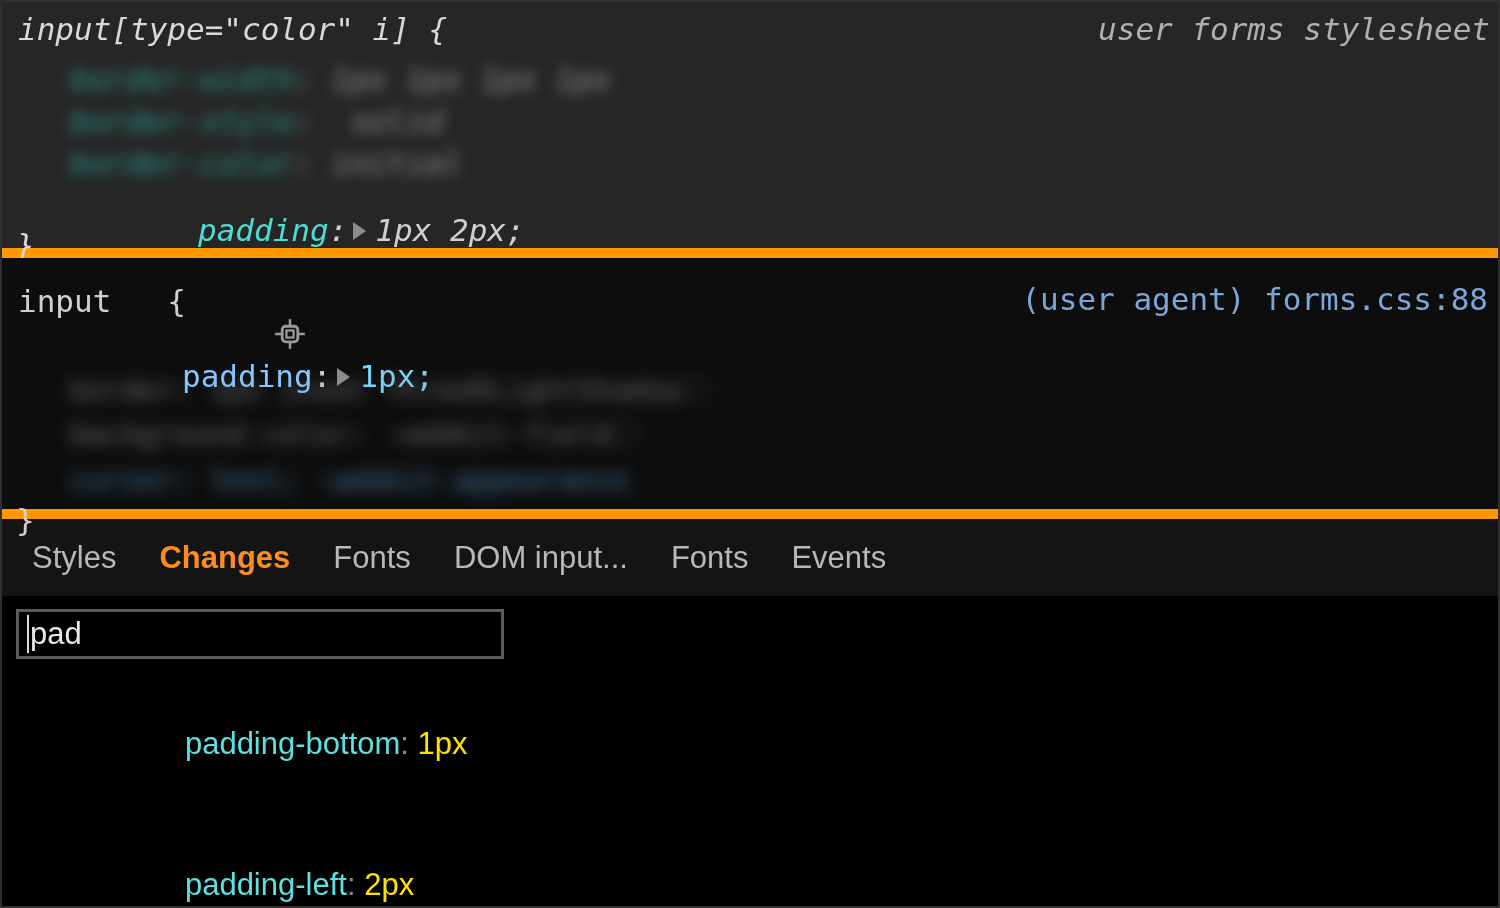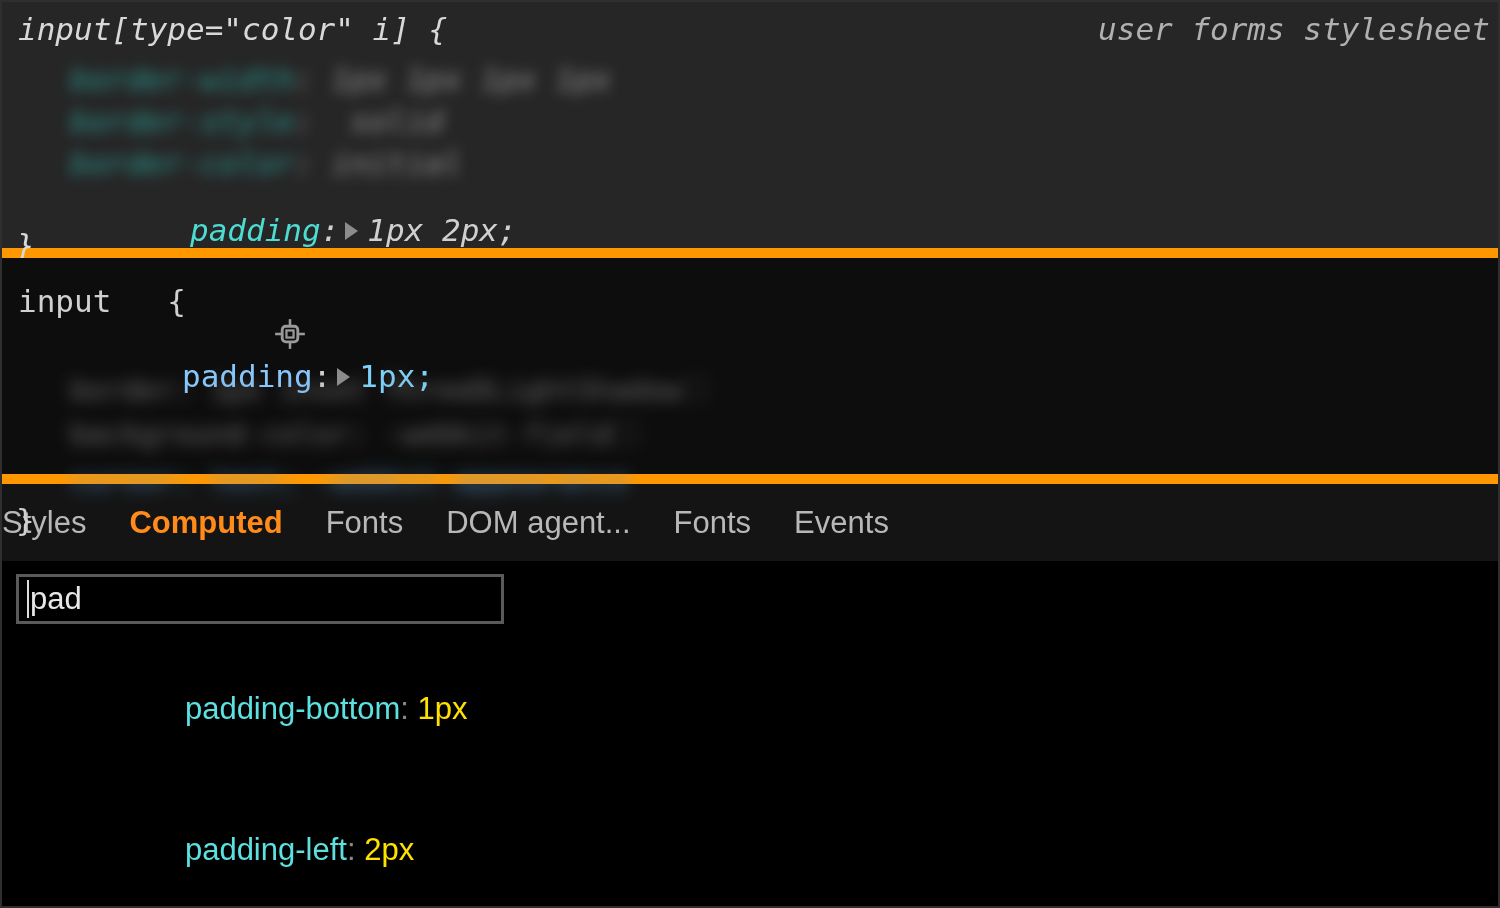--- a/index.html
+++ b/index.html
@@ -65,21 +65,21 @@
     align-items: center;
     filter: blur(7px);
     opacity: 0.92;
     white-space: pre;
   }
   .blur-row .bprop { color: #2aa198; }
   .blur-row .bval  { color: #9a9a9a; }
 
   .ua-padding-line {
     position: absolute;
-    left: 76px;
+    left: 84px;
     top: 182px;
     white-space: pre;
   }
   .ua-padding-line .prop { color: #4ddbd2; }
   .ua-padding-line .colon { color: #cfcfcf; }
   .ua-padding-line .val  { color: #d0d0d0; }
 
   .tri {
     display: inline-block;
     width: 0; height: 0;
@@ -98,21 +98,21 @@
   }
 
   
   .rule-sel {
     position: relative;
     background: #0d0d0d;
     color: #cfcfcf;
     font-family: "DejaVu Sans Mono", "Liberation Mono", monospace;
     font-size: 31px;
     line-height: 1;
-    height: 216px;
+    height: 251px;
     box-sizing: border-box;
   }
   .rule-sel .sel-line {
     position: absolute;
     left: 16px;
     top: 26px;
     display: flex;
     align-items: center;
     white-space: pre;
     color: #d0d0d0;
@@ -159,20 +159,21 @@
     vertical-align: middle;
     margin: 0 6px 3px 4px;
   }
 
   
   .tabbar {
     background: #141414;
     height: 78px;
     display: flex;
     align-items: center;
+    padding-left: 30px;
     box-sizing: border-box;
     border-bottom: 1px solid #000;
   }
   .tab {
     font-family: "Liberation Sans", sans-serif;
     font-size: 31px;
     color: #b8b8b8;
     margin-right: 43px;
     white-space: nowrap;
     cursor: default;
@@ -267,20 +268,21 @@
           <rect x="9.5" y="9.5" width="5" height="5" fill="none" stroke="#9a9a9a" stroke-width="1.6"></rect>
           <line x1="12" y1="1.5" x2="12" y2="6" stroke="#9a9a9a" stroke-width="1.8"></line>
           <line x1="12" y1="18" x2="12" y2="22.5" stroke="#9a9a9a" stroke-width="1.8"></line>
           <line x1="1.5" y1="12" x2="6" y2="12" stroke="#9a9a9a" stroke-width="1.8"></line>
           <line x1="18" y1="12" x2="22.5" y2="12" stroke="#9a9a9a" stroke-width="1.8"></line>
         </svg>
       </span>
       <span>{</span>
     </div>
 
+    <div class="origin">(user agent) forms.css:88</div>
 
     <div class="sel-padding-line">
       <span class="prop">padding</span><span class="colon">:</span><span class="tri"></span><span class="val">1px;</span>
     </div>
 
     <div class="blur-row blur-row2" style="left:68px; top:118px; font-family:'DejaVu Sans Mono', monospace; font-size:29px;">
       <span class="g">border: 1px inset ThreeDLightShadow</span><span class="sw"></span>
     </div>
 
     <div class="blur-row blur-row2" style="left:68px; top:162px; font-family:'DejaVu Sans Mono', monospace; font-size:29px;">
@@ -291,23 +293,23 @@
       <span class="b">cursor: text; -webkit-appearance</span>
     </div>
 
     <div class="close-brace">}</div>
   </div>
 
   <div class="orange-bar"></div>
 
   <div class="tabbar">
     <div class="tab">Styles</div>
-    <div class="tab active">Computed</div>
+    <div class="tab active">Changes</div>
     <div class="tab">Fonts</div>
-    <div class="tab">DOM agent...</div>
+    <div class="tab">DOM input...</div>
     <div class="tab">Fonts</div>
     <div class="tab">Events</div>
   </div>
 
   <div class="computed">
 
     <div class="filter-wrap">
       <div class="filter-input">
         <span class="caret"></span>
           <span>pad</span>

